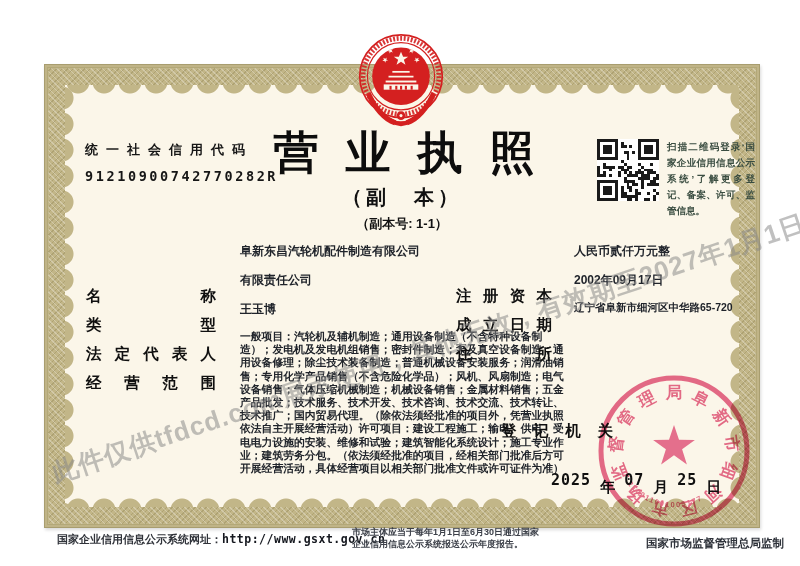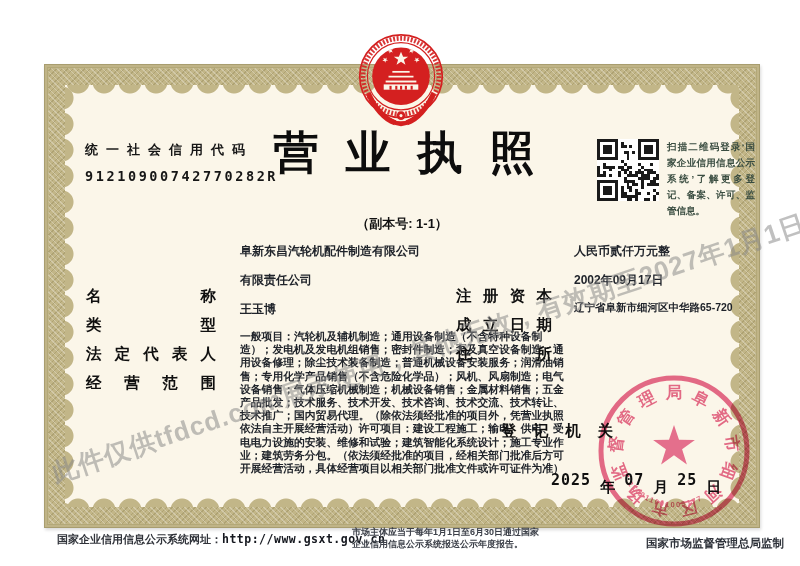--- a/index.html
+++ b/index.html
@@ -107,20 +107,21 @@
       </g>
       <circle cx="50" cy="85" r="1.6" fill="#fbf6e9"></circle>
     </svg>
 
     <div class="credit">
       <div class="lab">统一社会信用代码</div>
       <div class="code">91210900742770282R</div>
     </div>
 
     <div class="title">营业执照</div>
+    <div class="subtitle">（副　本）</div>
     <div class="copyno">（副本号: 1-1）</div>
 
     <div class="qr">
       <svg viewBox="0 0 21 21" shape-rendering="crispEdges">
         <rect x="0" y="0" width="21" height="21" fill="#ffffff"></rect>
         <g fill="#1a1a1a">
           <rect x="0" y="0" width="7" height="7"></rect>
             <rect x="14" y="0" width="7" height="7"></rect>
             <rect x="0" y="14" width="7" height="7"></rect>
         </g>

